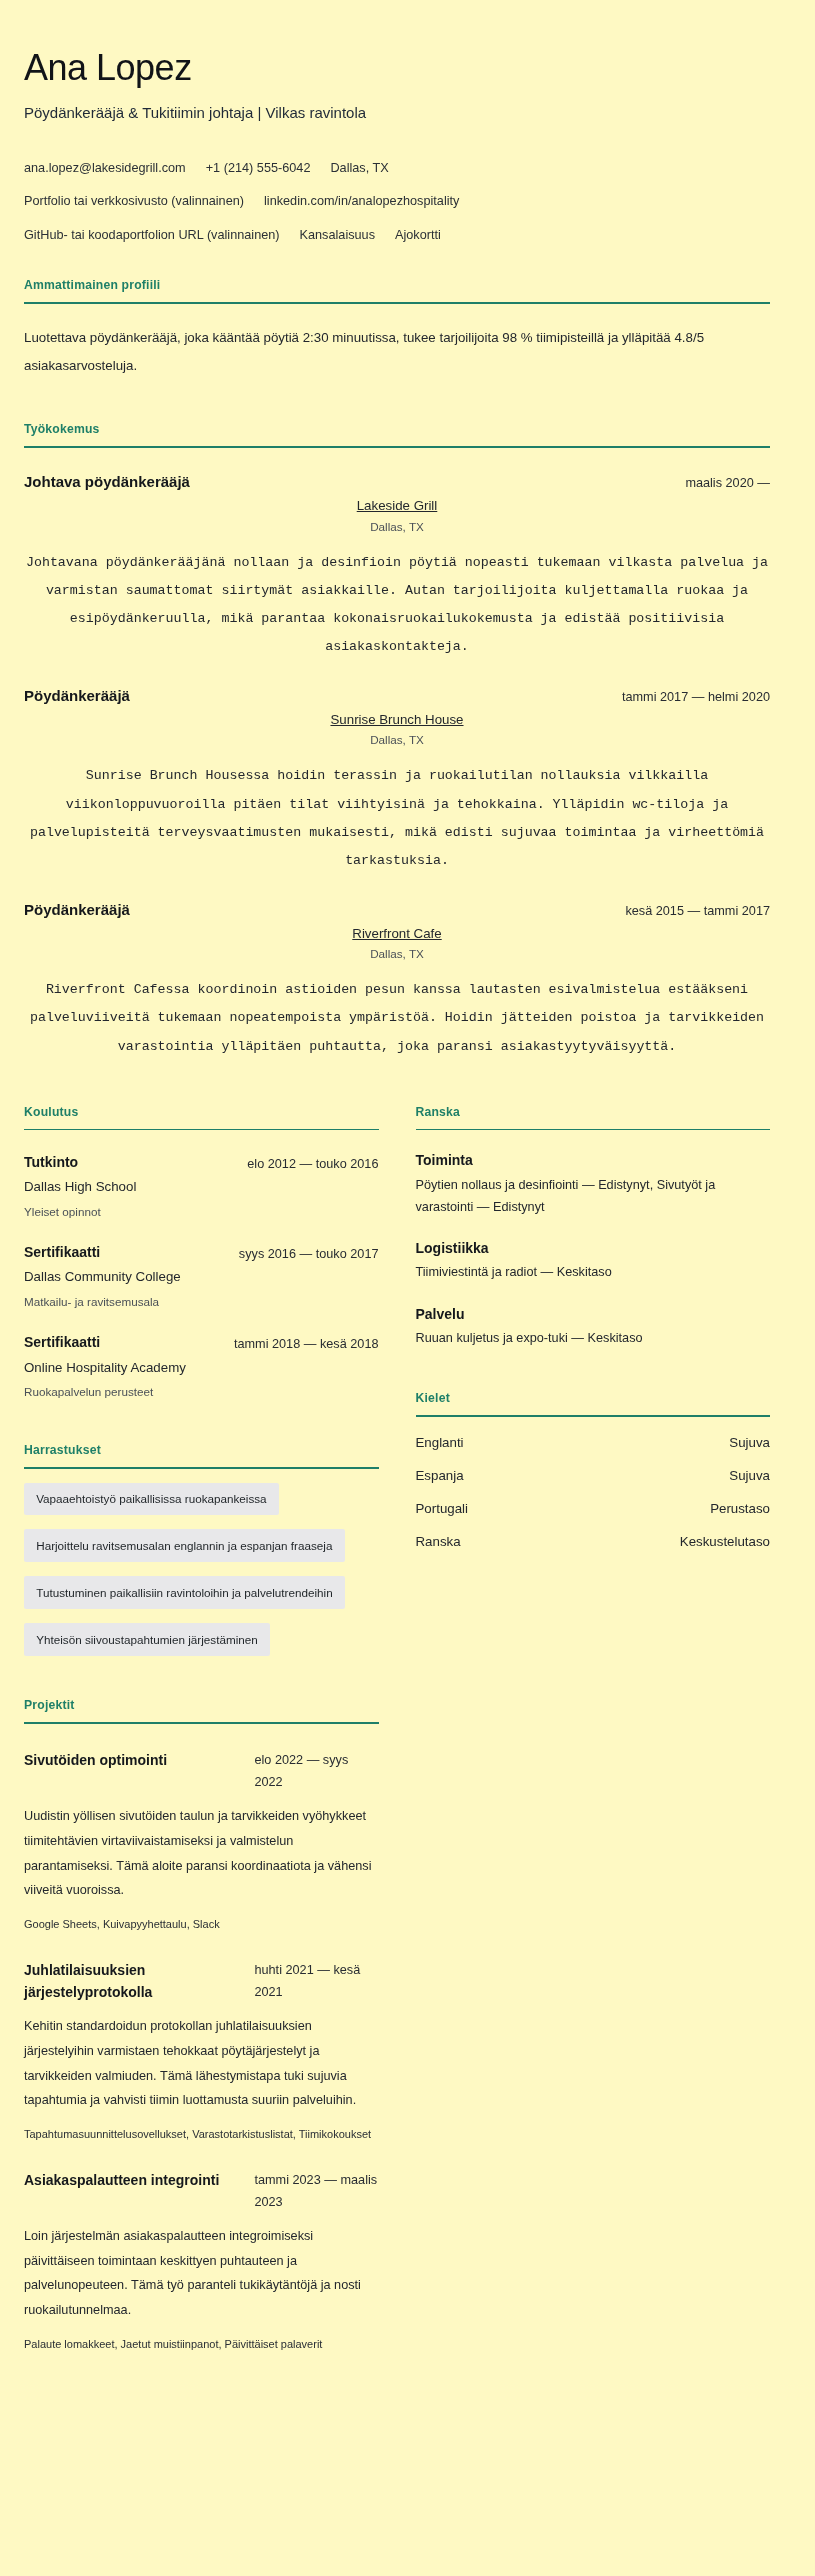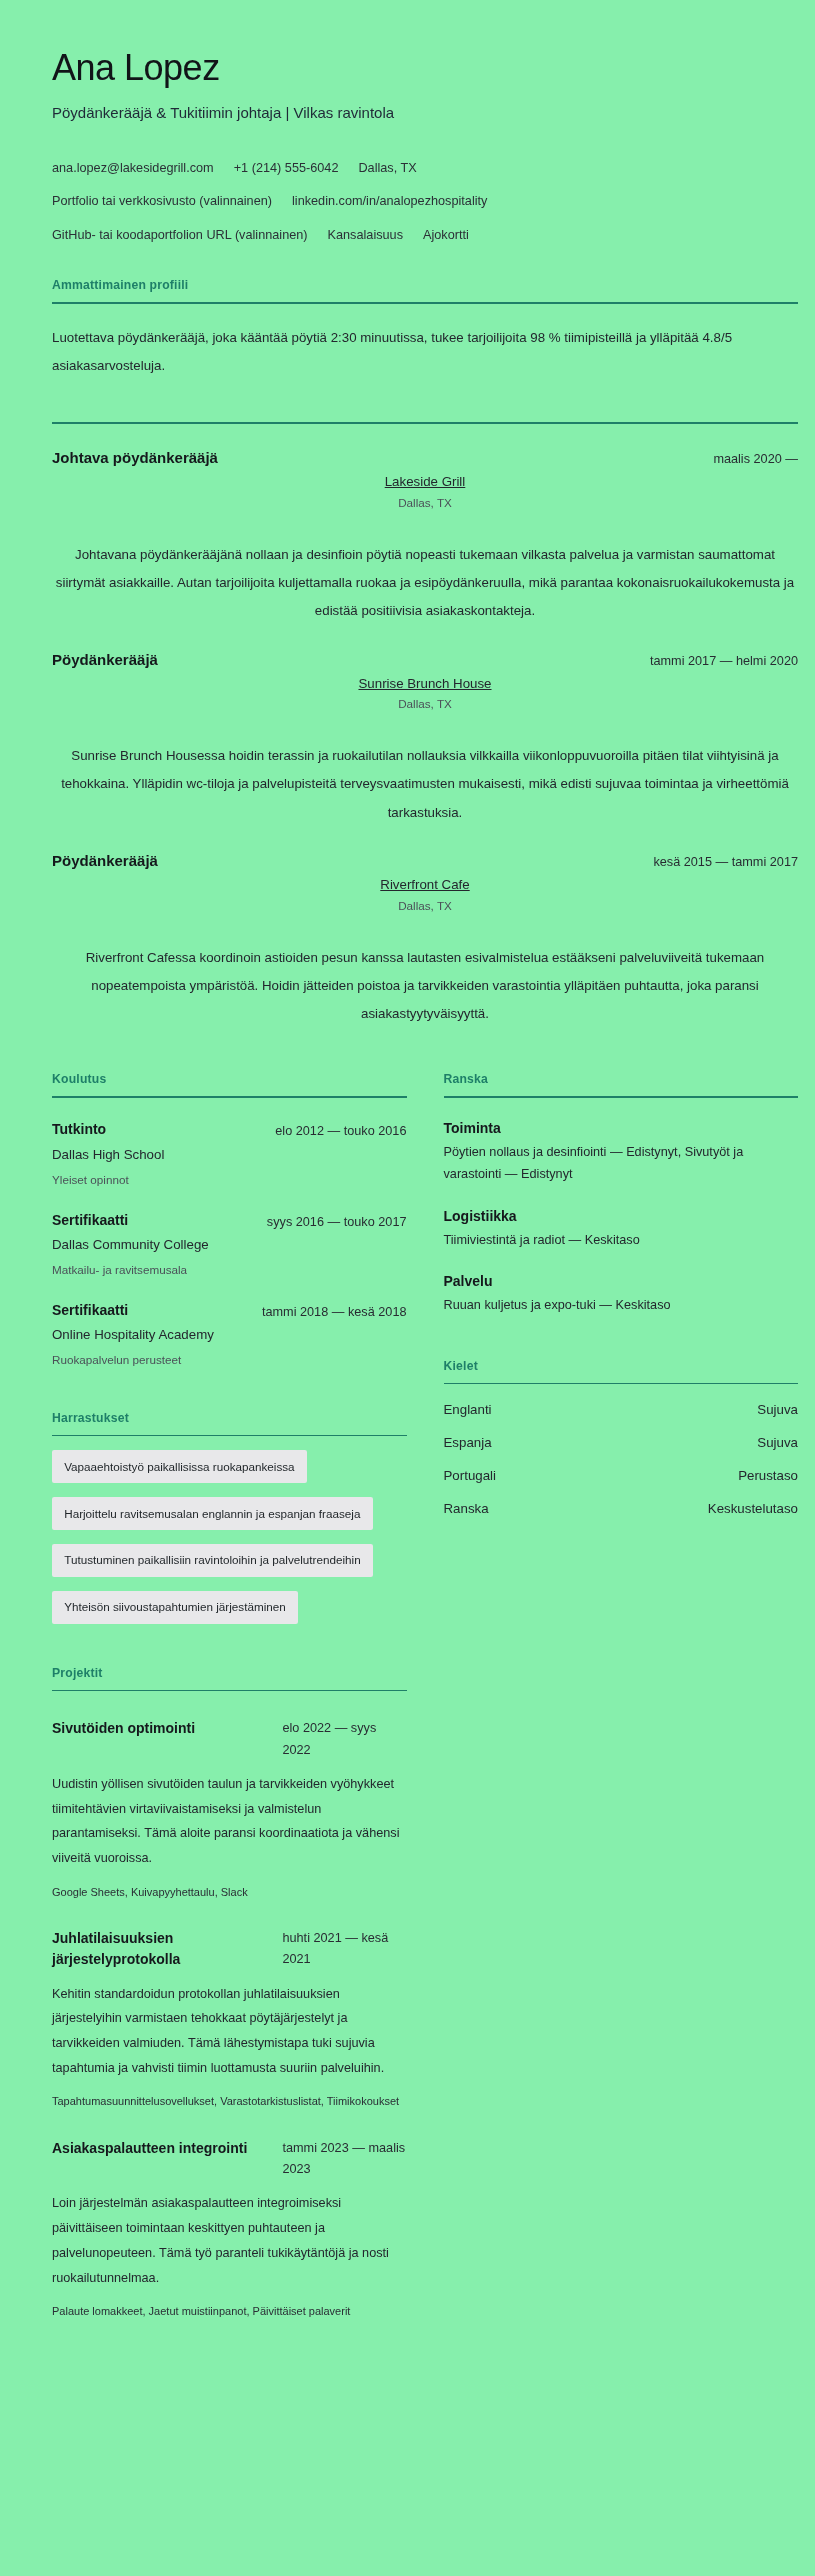--- a/index.html
+++ b/index.html
@@ -7,21 +7,21 @@
     --accent:#1e7f68;
     --rule_gray:#c8c8c8;
     --chip_bg:#e8e8ea;
     --ink:#23272d;
     --ink-strong:#15181c;
     --muted:#4b5158;
   }
   *{box-sizing:border-box;}
   html,body{margin:0;padding:0;background:#ffffff;}
   body{font-family:"Liberation Sans","DejaVu Sans",sans-serif;color:var(--ink);}
-  .page{width:816px;min-height:2576px;margin:0 auto;background:#86efac;padding:47px 25px 74px 52px;}
+  .page{width:816px;min-height:2576px;margin:0 auto;background:#fef9c3;padding:47px 25px 74px 24px;}
   .content{width:746px;}
 
   
   .name{font-size:36px;font-weight:500;letter-spacing:-0.5px;color:#111418;margin:0 0 15px 0;line-height:1.15;}
   .headline{font-size:15px;color:#1f2937;margin:0 0 37px 0;line-height:1.3;}
   .contact-row{display:flex;flex-wrap:wrap;gap:6.4px 20px;font-size:12.7px;color:#2b3036;margin-bottom:17px;line-height:1.3;}
 
   
   .sec{margin-top:42px;}
   .sec.first{margin-top:35px;}
@@ -30,21 +30,21 @@
   .rule.gray{background:var(--rule_gray);height:1.1px;}
   .body{font-size:13.3px;line-height:2.12;color:var(--ink);margin:20px 0 0 0;}
 
   
   .job{margin-top:25.5px;text-align:center;}
   .job-head{display:flex;justify-content:space-between;align-items:baseline;gap:12.7px;}
   .job-title{font-size:15px;font-weight:700;color:var(--ink-strong);margin:0;}
   .job-dates{font-size:12.7px;color:#282c32;white-space:nowrap;}
   .job-company{font-size:13.3px;color:var(--ink);margin-top:8px;text-decoration:underline;}
   .job-loc{font-size:11.7px;color:var(--muted);margin-top:6.4px;}
-  .job .body{margin-top:32px;}
+  .job .body{margin-top:16px;font-family:Liberation Mono, monospace;}
 
   
   .cols{display:flex;gap:37px;margin-top:44px;align-items:flex-start;}
   .col{flex:1;min-width:0;}
 
   
   .edu{display:flex;justify-content:space-between;align-items:flex-start;gap:8.5px;margin-top:23.4px;}
   .edu-main{width:47%;}
   .edu-degree{font-size:14px;font-weight:700;color:var(--ink-strong);margin:0;}
   .edu-school{font-size:13.3px;color:var(--ink);margin-top:7.4px;line-height:1.55;}
@@ -110,20 +110,21 @@
         </div>
     </header>
 
     <section class="sec first">
       <h2 class="sec-h">Ammattimainen profiili</h2>
       <div class="rule"></div>
       <p class="body">Luotettava pöydänkerääjä, joka kääntää pöytiä 2:30 minuutissa, tukee tarjoilijoita 98 % tiimipisteillä ja ylläpitää 4.8/5 asiakasarvosteluja.</p>
     </section>
 
     <section class="sec">
+      <h2 class="sec-h">Työkokemus</h2>
       <div class="rule"></div>
       <div>
 
           <article class="job">
             <div class="job-head">
               <h3 class="job-title">Johtava pöydänkerääjä</h3>
               <div class="job-dates">maalis 2020 —</div>
             </div>
             <div class="job-company">Lakeside Grill</div>
             <div class="job-loc">Dallas, TX</div>

